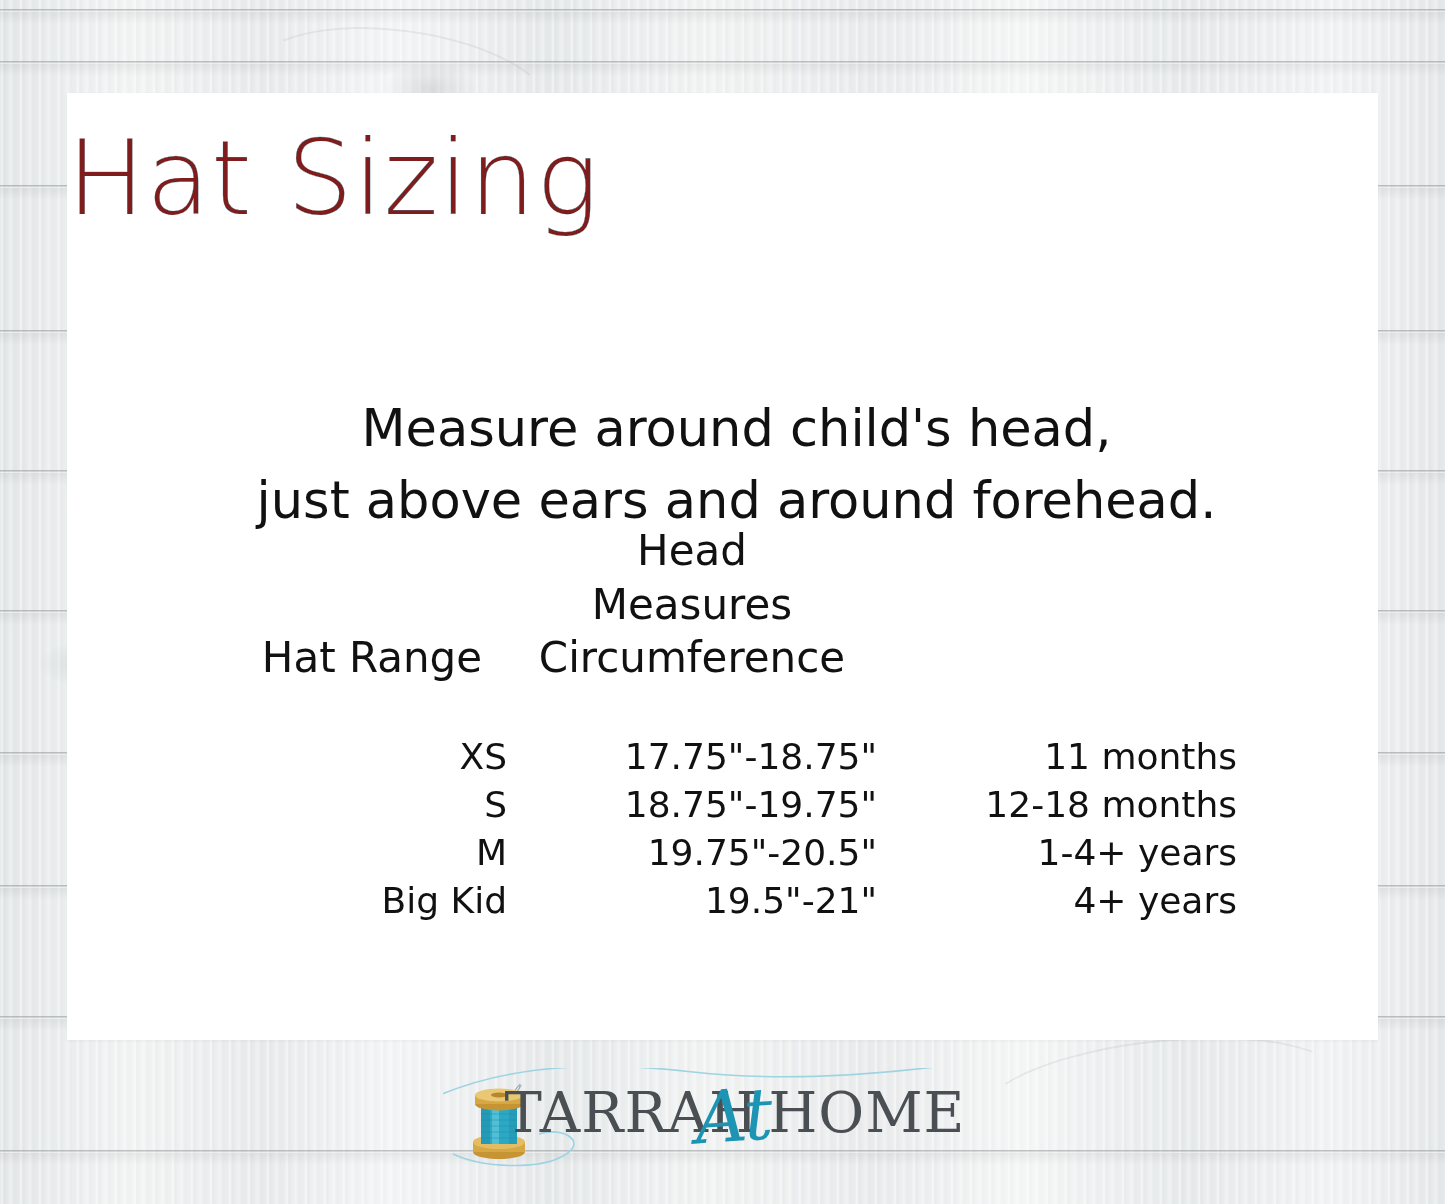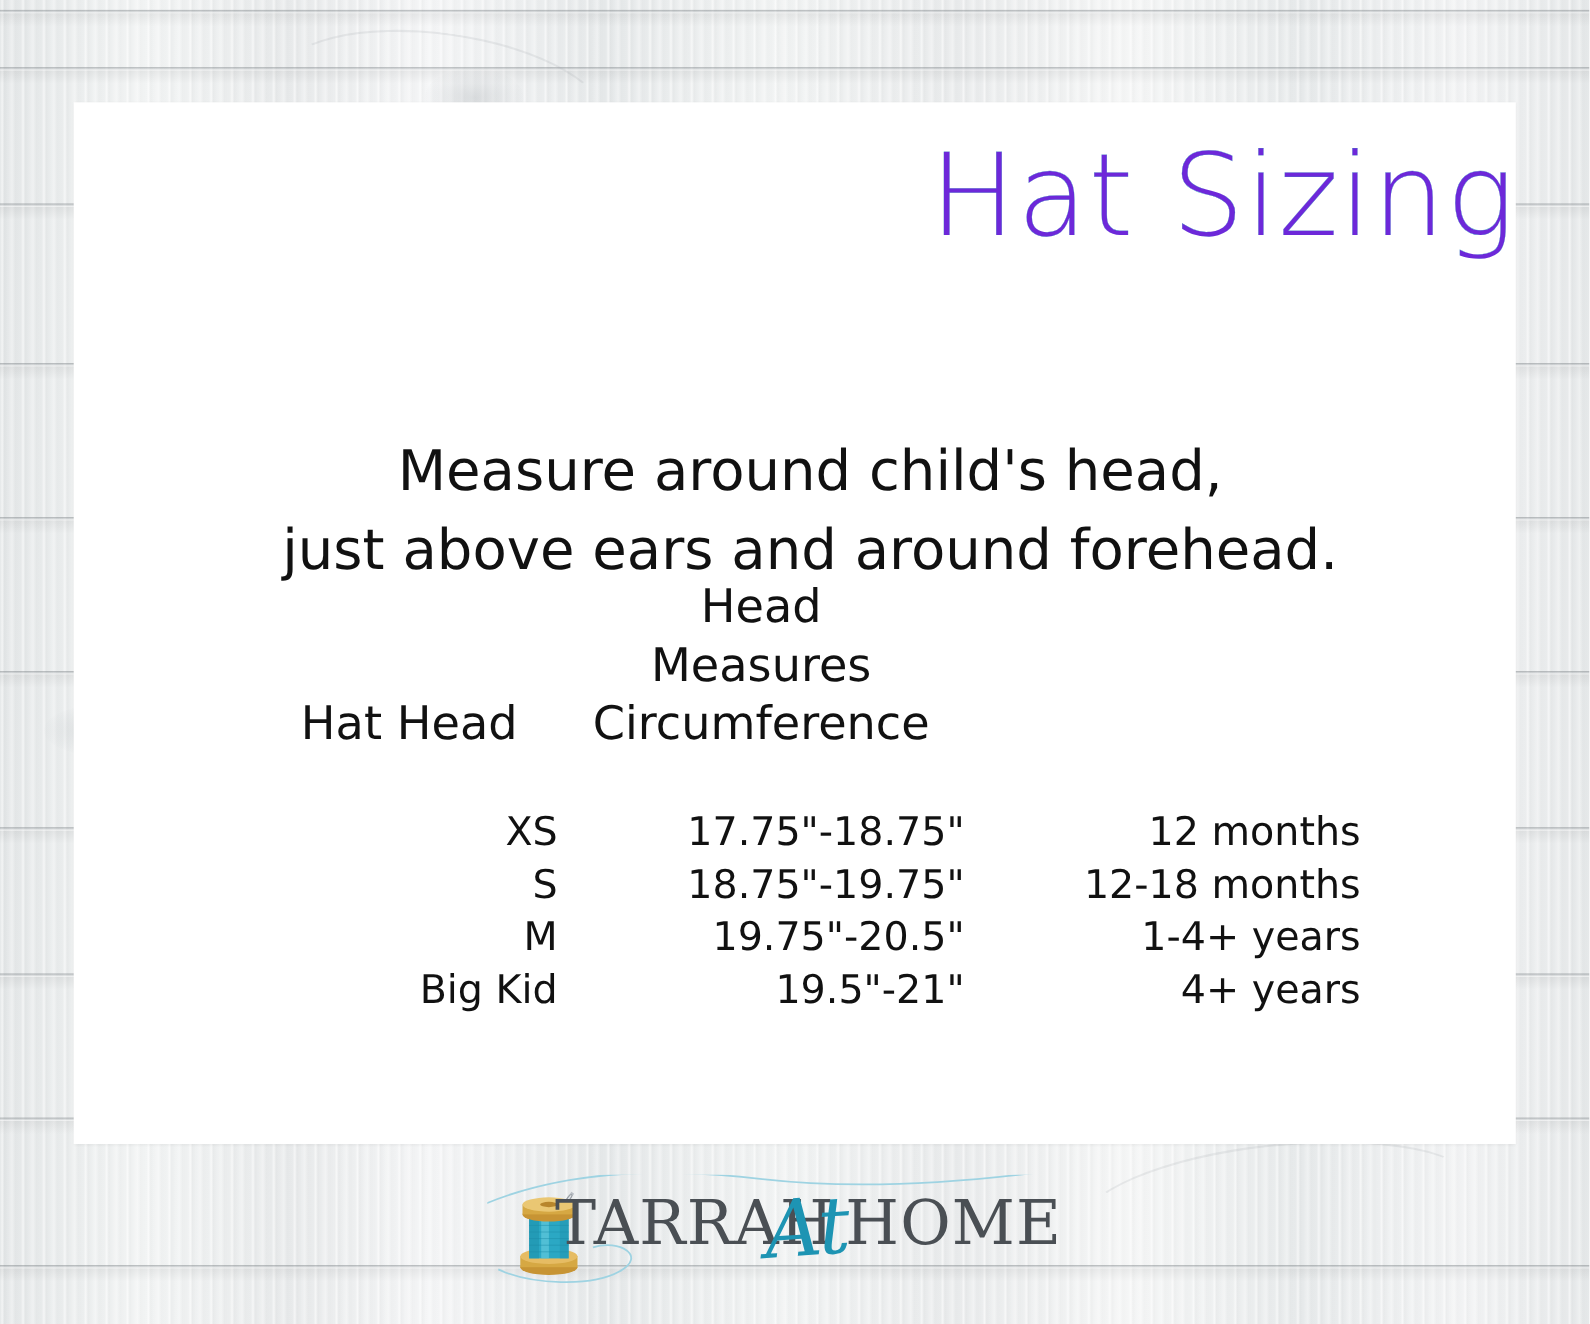--- a/index.html
+++ b/index.html
@@ -80,27 +80,27 @@
     height: 947px;
     background: #ffffff;
     box-shadow: 0 1px 3px rgba(0,0,0,0.05);
   }
 
   .title {
     position: absolute;
     left: 0;
     right: 0;
     top: 28px;
-    text-align: right;
+    text-align: left;
     font-family: "DejaVu Sans", sans-serif;
     font-size: 104px;
     line-height: 1.1;
     font-weight: 300;
     letter-spacing: 1px;
-    color: #6d28d9;
+    color: #7f1d1d;
     -webkit-text-stroke: 0.2px #3FA8C0;
   }
 
   .subtitle {
     position: absolute;
     left: 0;
     right: 0;
     top: 300px;
     text-align: center;
     font-family: "DejaVu Sans", sans-serif;
@@ -235,36 +235,36 @@
     <div class="title">Hat Sizing</div>
 
     <div class="subtitle">
       <span class="line">Measure around child's head,</span>
       <span class="line">just above ears and around forehead.</span>
     </div>
 
     <div class="size-table">
 
       <div class="hcell">
-        <span class="hline">Hat Head</span>
+        <span class="hline">Hat Range</span>
       </div>
       <div class="hcell">
         <span class="hline">Head</span>
         <span class="hline">Measures</span>
         <span class="hline">Circumference</span>
       </div>
       <div class="hcell">
       </div>
 
       <div class="spacer-row"></div>
 
       <div class="body-row">
         <div class="cell">XS</div>
         <div class="cell">17.75"-18.75"</div>
-        <div class="cell">12 months</div>
+        <div class="cell">11 months</div>
       </div>
 
       <div class="body-row">
         <div class="cell">S</div>
         <div class="cell">18.75"-19.75"</div>
         <div class="cell">12-18 months</div>
       </div>
 
       <div class="body-row">
         <div class="cell">M</div>

